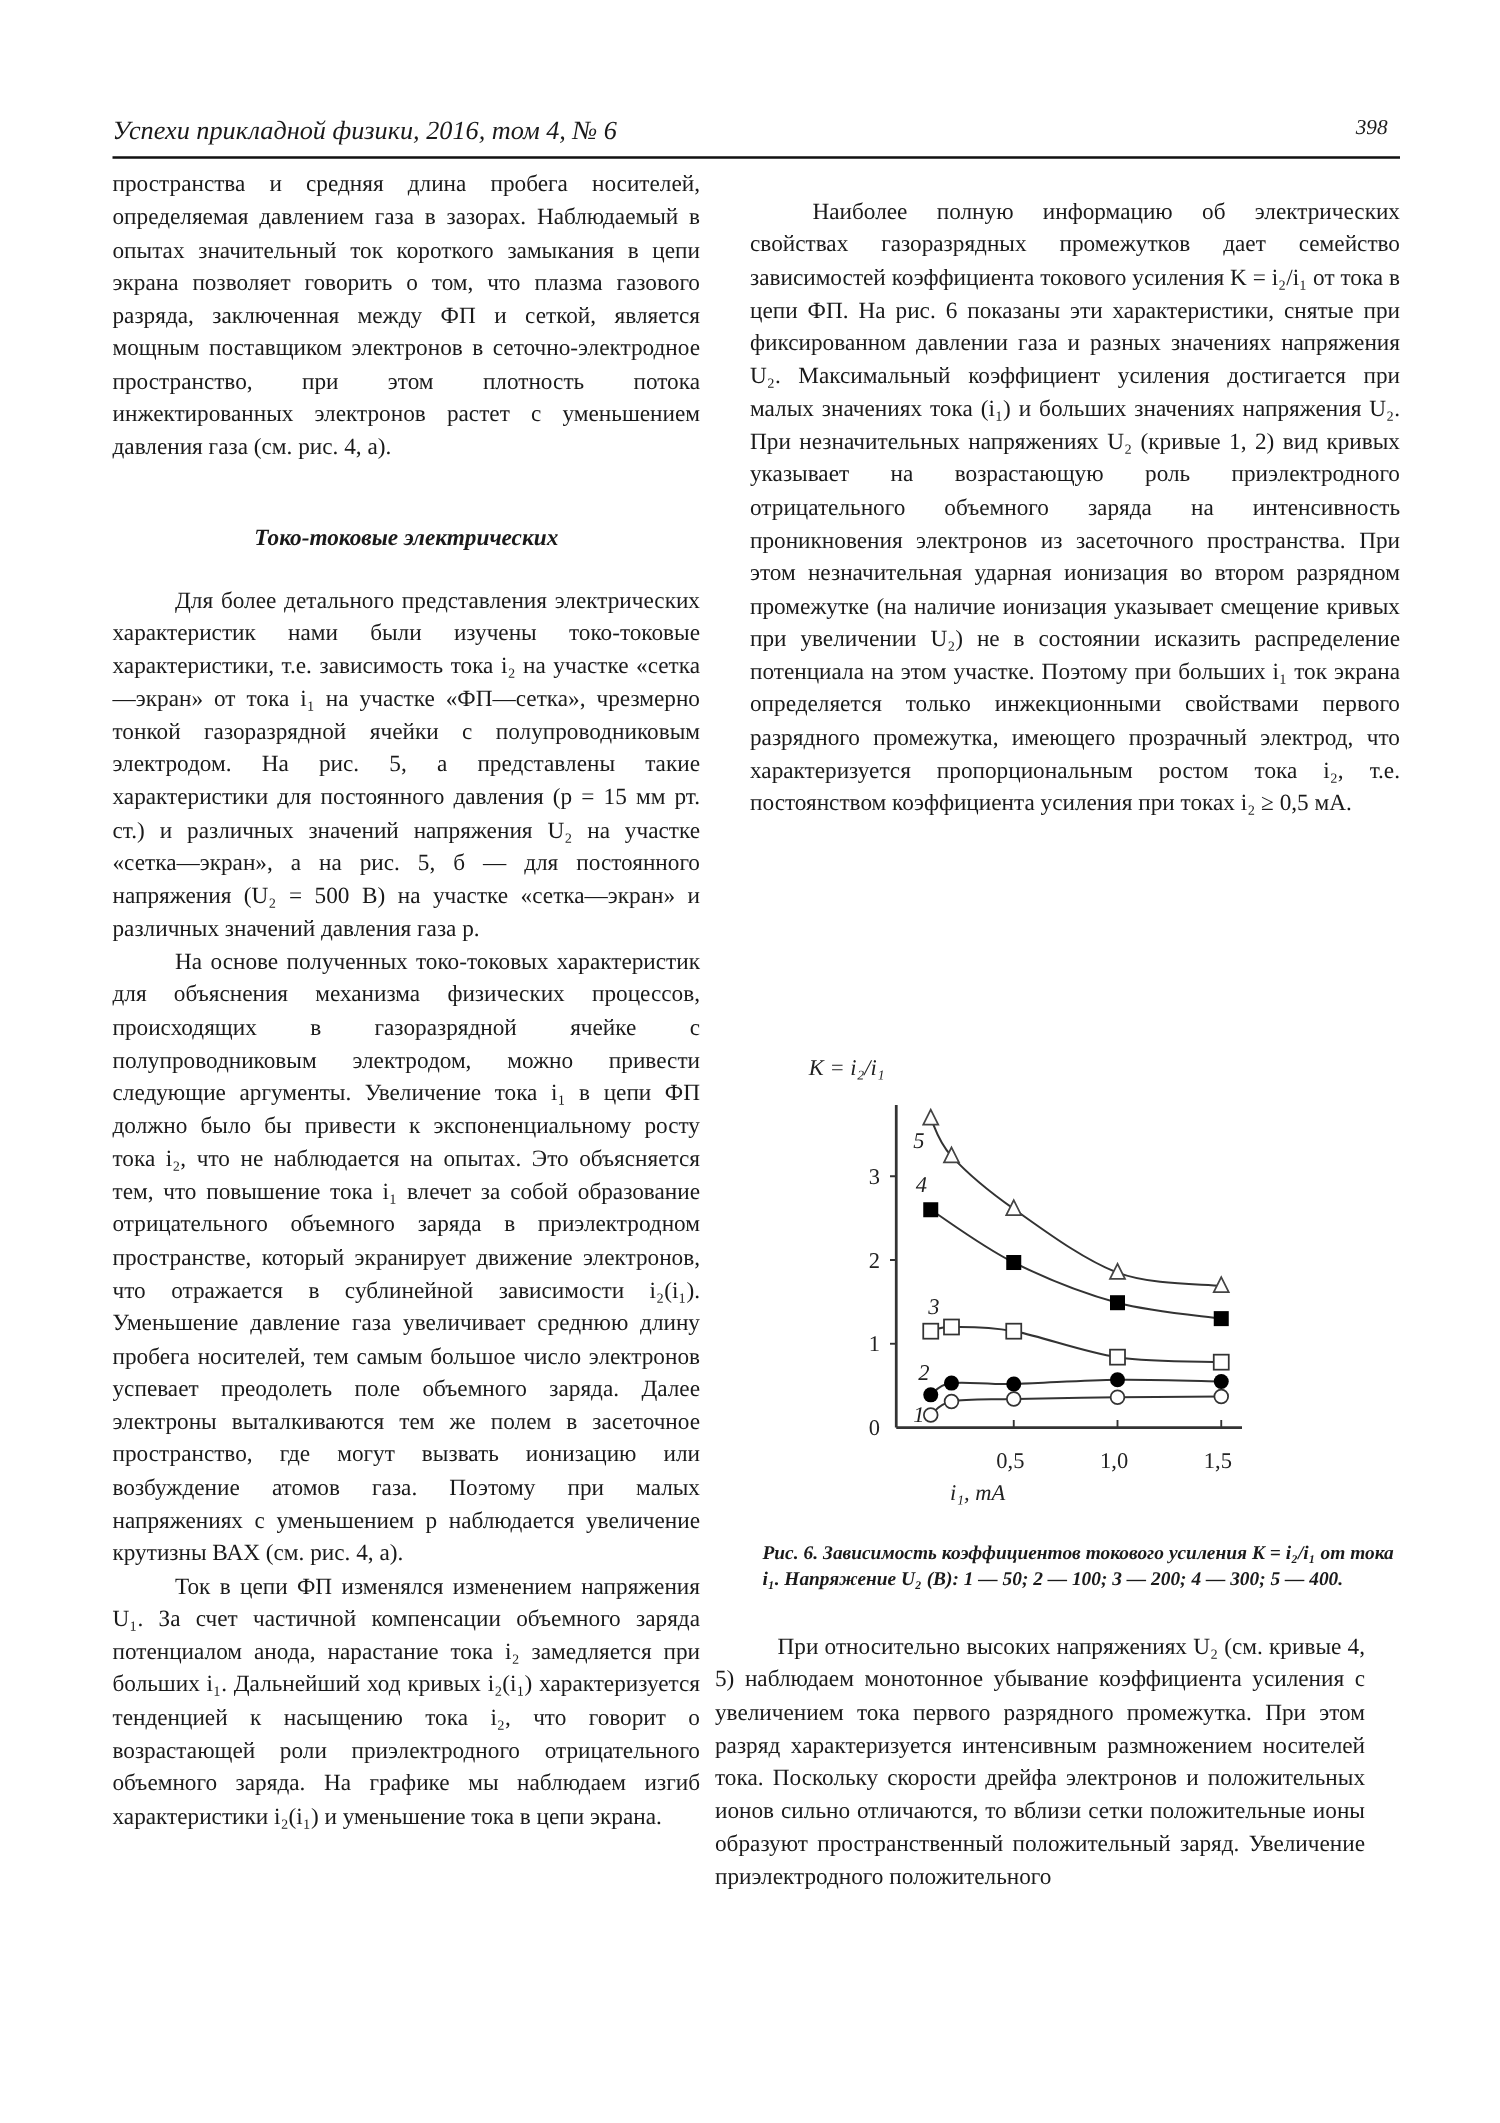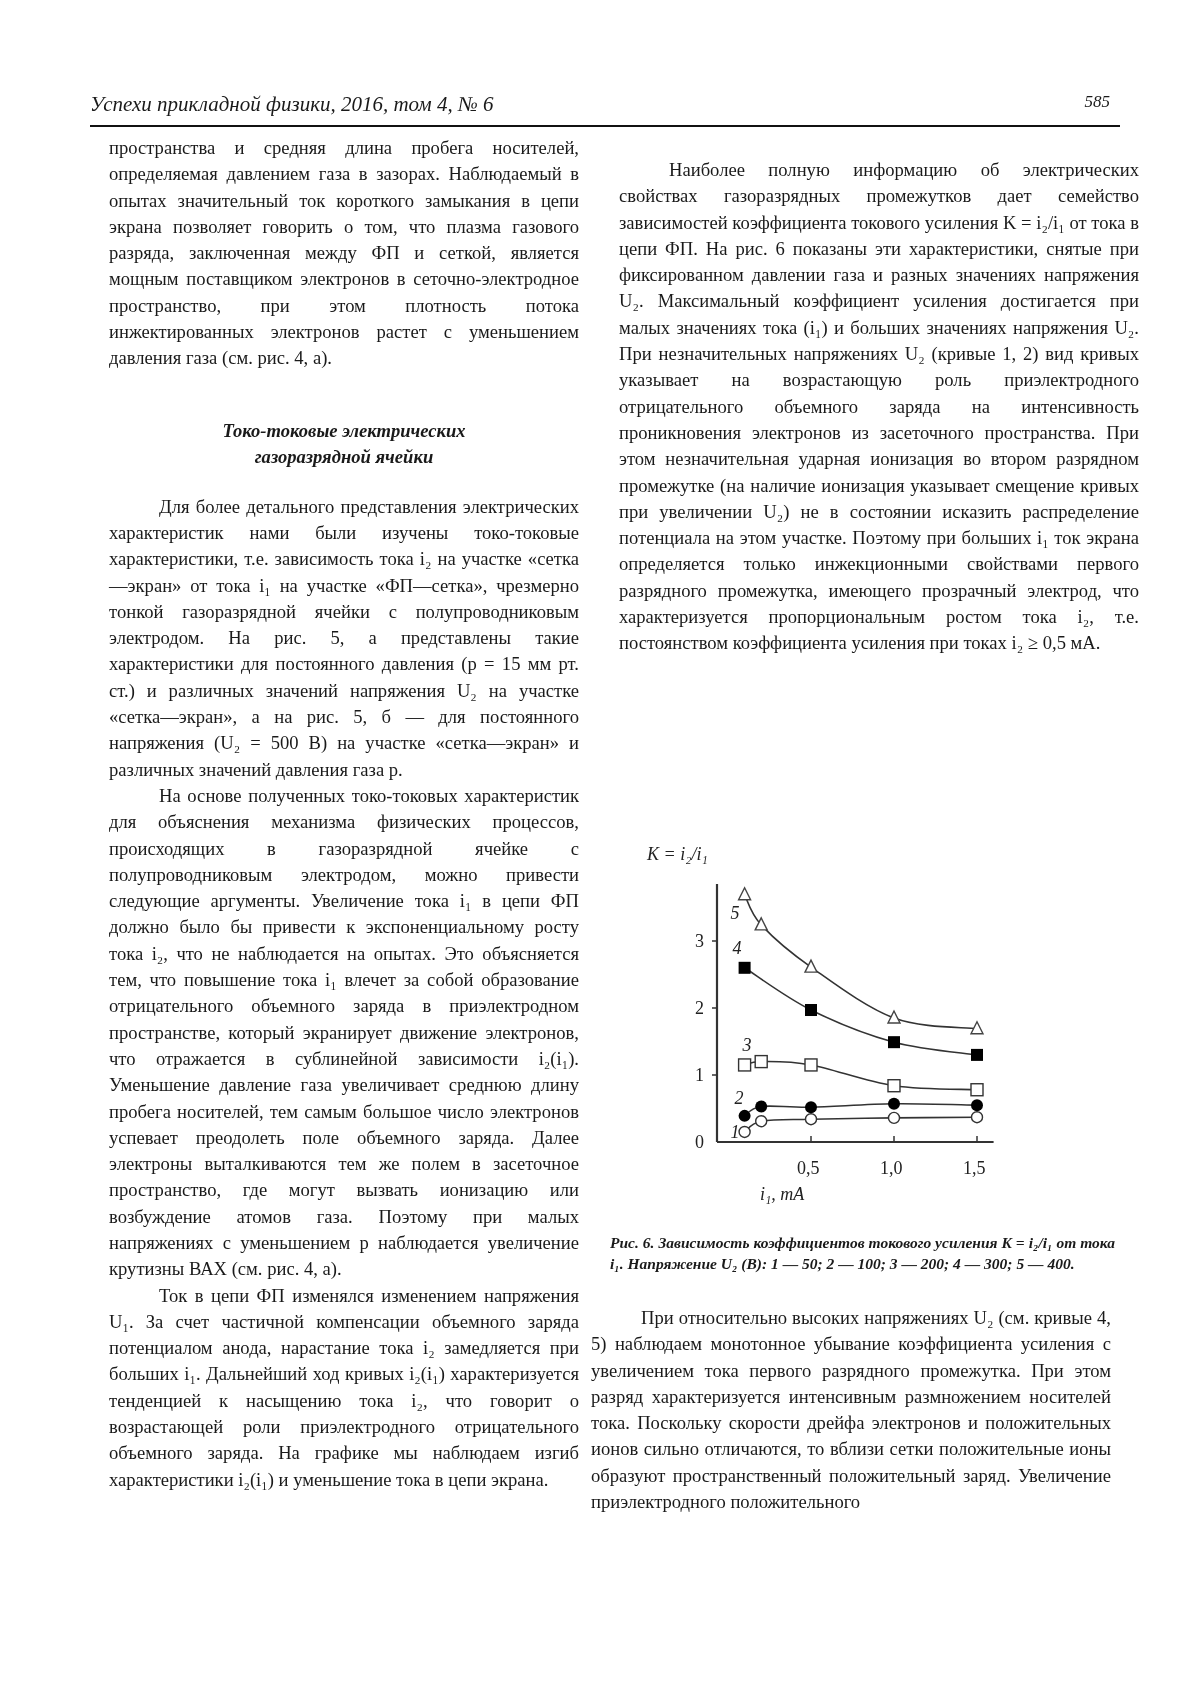--- a/index.html
+++ b/index.html
@@ -3,48 +3,47 @@
 <meta charset="utf-8">
 <style>
   html, body { margin: 0; padding: 0; background: #ffffff; }
   body { width: 1200px; height: 1698px; position: relative; overflow: hidden;
          font-family: "Liberation Serif", "DejaVu Serif", serif; color: #1a1a1a; }
   .header { position: absolute; left: 90px; top: 92px; width: 1030px; height: 28px; }
   .header .journal { position: absolute; left: 0; top: 0; font-style: italic; font-size: 21px; }
   .header .page-no { position: absolute; right: 10px; top: 0; font-style: italic; font-size: 17px; }
   .header-rule { position: absolute; left: 90px; top: 125px; width: 1030px; height: 2px; background: #111; }
 
-  .col { position: absolute; font-size: 18.6px; line-height: 26.3px; text-align: justify; margin-left: 19px; }
+  .col { position: absolute; font-size: 18.6px; line-height: 26.3px; text-align: justify; }
   .col-left { left: 90px; top: 135px; width: 470px; }
   .col-right { left: 600px; top: 135px; width: 520px; }
   .col p { margin: 0; }
   .col p.indent { text-indent: 50px; }
   .sec-title-it { text-align: center; font-style: italic; font-weight: bold; margin: 46px 0 24px 0; line-height: 26px; }
   .sec-title-bold { text-align: center; font-weight: bold; margin: 0 0 22px 0; line-height: 26px; }
 
   .figure { position: absolute; left: 600px; top: 835px; width: 520px; height: 390px; }
   .figure svg { position: absolute; left: 0; top: 0; }
   .caption { position: absolute; left: 610px; top: 1232px; width: 505px; font-size: 15.5px; line-height: 21px;
              font-style: italic; font-weight: bold; text-align: justify; }
   .col-right2 { left: 572px; top: 1305px; width: 520px; }
 </style>
 </head>
 <body>
 
 <div class="header">
   <span class="journal">Успехи прикладной физики, 2016, том 4, № 6</span>
-  <span class="page-no">585</span>
+  <span class="page-no">398</span>
 </div>
 <div class="header-rule"></div>
 
 <div class="col col-left">
   <p>пространства и средняя длина пробега носителей, определяемая давлением газа в зазорах. Наблюдаемый в опытах значительный ток короткого замыкания в цепи экрана позволяет говорить о том, что плазма газового разряда, заключенная между ФП и сеткой, является мощным поставщиком электронов в сеточно-электродное пространство, при этом плотность потока инжектированных электронов растет с уменьшением давления газа (см. рис. 4, а).</p>
   <div class="sec-title-it">
     <div>Токо-токовые электрических</div>
-    <div>газоразрядной ячейки</div>
   </div>
   <p class="indent">Для более детального представления электрических характеристик нами были изучены токо-токовые характеристики, т.е. зависимость тока i₂ на участке «сетка—экран» от тока i₁ на участке «ФП—сетка», чрезмерно тонкой газоразрядной ячейки с полупроводниковым электродом. На рис. 5, а представлены такие характеристики для постоянного давления (p = 15 мм рт. ст.) и различных значений напряжения U₂ на участке «сетка—экран», а на рис. 5, б — для постоянного напряжения (U₂ = 500 В) на участке «сетка—экран» и различных значений давления газа p.</p>
   <p class="indent">На основе полученных токо-токовых характеристик для объяснения механизма физических процессов, происходящих в газоразрядной ячейке с полупроводниковым электродом, можно привести следующие аргументы. Увеличение тока i₁ в цепи ФП должно было бы привести к экспоненциальному росту тока i₂, что не наблюдается на опытах. Это объясняется тем, что повышение тока i₁ влечет за собой образование отрицательного объемного заряда в приэлектродном пространстве, который экранирует движение электронов, что отражается в сублинейной зависимости i₂(i₁). Уменьшение давление газа увеличивает среднюю длину пробега носителей, тем самым большое число электронов успевает преодолеть поле объемного заряда. Далее электроны выталкиваются тем же полем в засеточное пространство, где могут вызвать ионизацию или возбуждение атомов газа. Поэтому при малых напряжениях с уменьшением p наблюдается увеличение крутизны ВАХ (см. рис. 4, а).</p>
   <p class="indent">Ток в цепи ФП изменялся изменением напряжения U₁. За счет частичной компенсации объемного заряда потенциалом анода, нарастание тока i₂ замедляется при больших i₁. Дальнейший ход кривых i₂(i₁) характеризуется тенденцией к насыщению тока i₂, что говорит о возрастающей роли приэлектродного отрицательного объемного заряда. На графике мы наблюдаем изгиб характеристики i₂(i₁) и уменьшение тока в цепи экрана.</p>
 </div>
 
 <div class="col col-right">
   <div class="sec-title-bold">
   </div>
   <p class="indent">Наиболее полную информацию об электрических свойствах газоразрядных промежутков дает семейство зависимостей коэффициента токового усиления K = i₂/i₁ от тока в цепи ФП. На рис. 6 показаны эти характеристики, снятые при фиксированном давлении газа и разных значениях напряжения U₂. Максимальный коэффициент усиления достигается при малых значениях тока (i₁) и больших значениях напряжения U₂. При незначительных напряжениях U₂ (кривые 1, 2) вид кривых указывает на возрастающую роль приэлектродного отрицательного объемного заряда на интенсивность проникновения электронов из засеточного пространства. При этом незначительная ударная ионизация во втором разрядном промежутке (на наличие ионизация указывает смещение кривых при увеличении U₂) не в состоянии исказить распределение потенциала на этом участке. Поэтому при больших i₁ ток экрана определяется только инжекционными свойствами первого разрядного промежутка, имеющего прозрачный электрод, что характеризуется пропорциональным ростом тока i₂, т.е. постоянством коэффициента усиления при токах i₂ ≥ 0,5 мА.</p>

